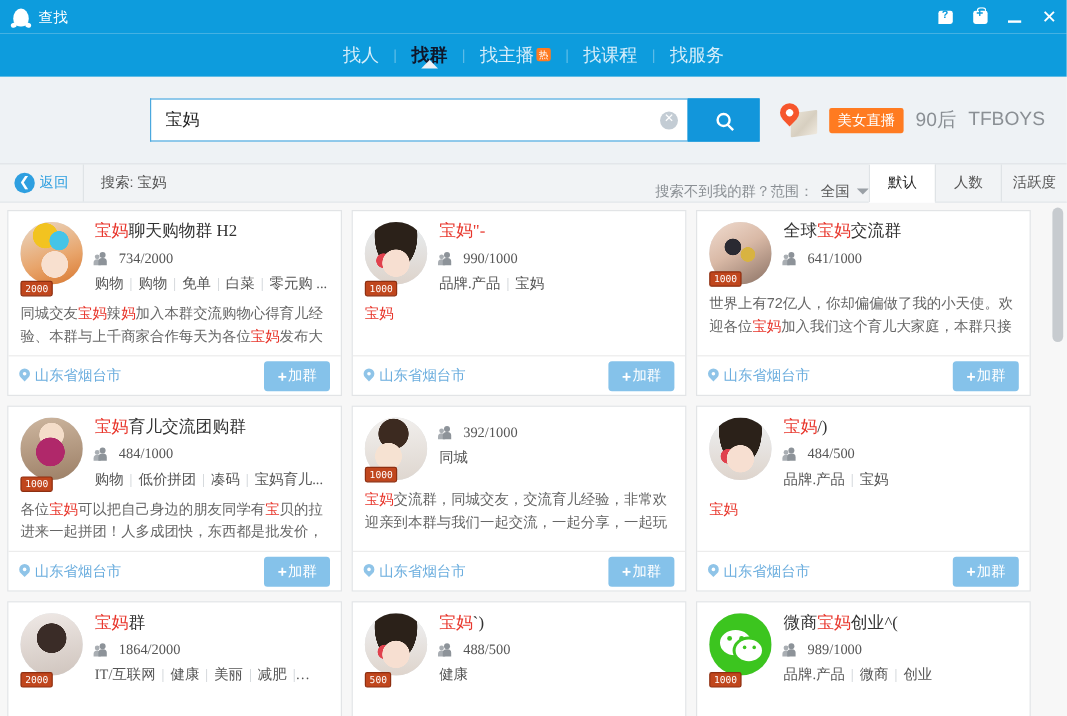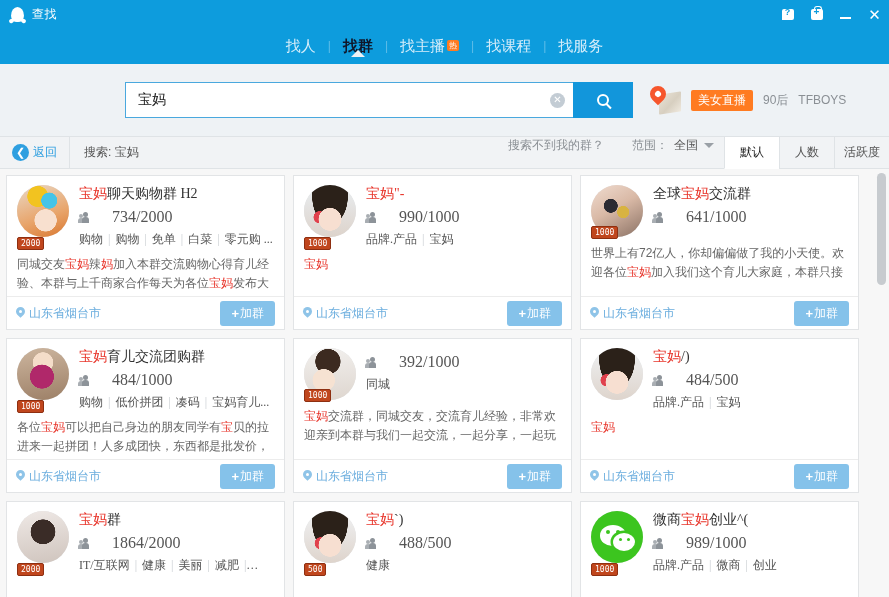--- a/index.html
+++ b/index.html
@@ -156,21 +156,21 @@
   }
   .map-icon .pin::after {
     content: ""; position: absolute; left: 5px; top: 5px;
     width: 6px; height: 6px; background: #fff; border-radius: 50%;
   }
   .hot-tag {
     background: #ff7b21; color: #fff; font-size: 12px;
     padding: 2px 7px; border-radius: 2px; cursor: pointer;
   }
   .hot-link {
-    color: #8a8f94; font-size: 12px; cursor: pointer;
+    color: #8a8f94; font-size: 16px; cursor: pointer;
   }
 
   
   .filterbar {
     height: 33px; background: #f1f3f5;
     border-top: 1px solid #dfe3e6; border-bottom: 1px solid #dfe3e6;
     display: flex; align-items: stretch; position: relative;
   }
   .back-btn {
     display: flex; align-items: center; gap: 4px;
@@ -182,22 +182,22 @@
     background: #2e9fe0; color: #fff; font-size: 11px;
     display: flex; align-items: center; justify-content: center;
     line-height: 1;
   }
   .back-label { color: #2e9fe0; font-size: 12px; }
   .search-echo {
     display: flex; align-items: center; padding-left: 14px;
     color: #555; font-size: 12px; flex: 1;
   }
   .filter-right {
-    display: flex; align-items: flex-start; gap: 28px;
-    padding-right: 10px; color: #8a8f94; font-size: 12px;
+    display: flex; align-items: flex-end; gap: 0;
+    color: #8a8f94; font-size: 12px;
   }
   .no-group-link { cursor: pointer; }
   .scope-group { display: flex; align-items: center; gap: 6px; }
   .scope-value { color: #555; cursor: pointer; }
   .caret {
     width: 0; height: 0; border-left: 5px solid transparent;
     border-right: 5px solid transparent; border-top: 5px solid #9aa0a6;
     cursor: pointer;
   }
   .sort-tabs { display: flex; align-items: stretch; }
@@ -239,22 +239,22 @@
     border: 1px solid #8e2f11;
   }
   .card-info { flex: 1; min-width: 0; font-family: Liberation Serif, serif; }
   .group-title {
     font-size: 14px; color: #333; line-height: 18px;
     white-space: nowrap; overflow: hidden; text-overflow: ellipsis;
     cursor: pointer;
   }
   .hl { color: #e8352b; }
   .member-row {
-    display: flex; align-items: center; gap: 21px;
-    margin-top: 5px; font-size: 16px; color: #555;
+    display: flex; align-items: center; gap: 8px;
+    margin-top: 5px; font-size: 12px; color: #555;
   }
   .people-icon {
     width: 12px; height: 11px; position: relative; flex-shrink: 0;
   }
   .people-icon .h1 {
     position: absolute; left: 4px; top: 0;
     width: 5px; height: 5px; background: #8d9399; border-radius: 50%;
   }
   .people-icon .b1 {
     position: absolute; left: 3px; top: 5px;

